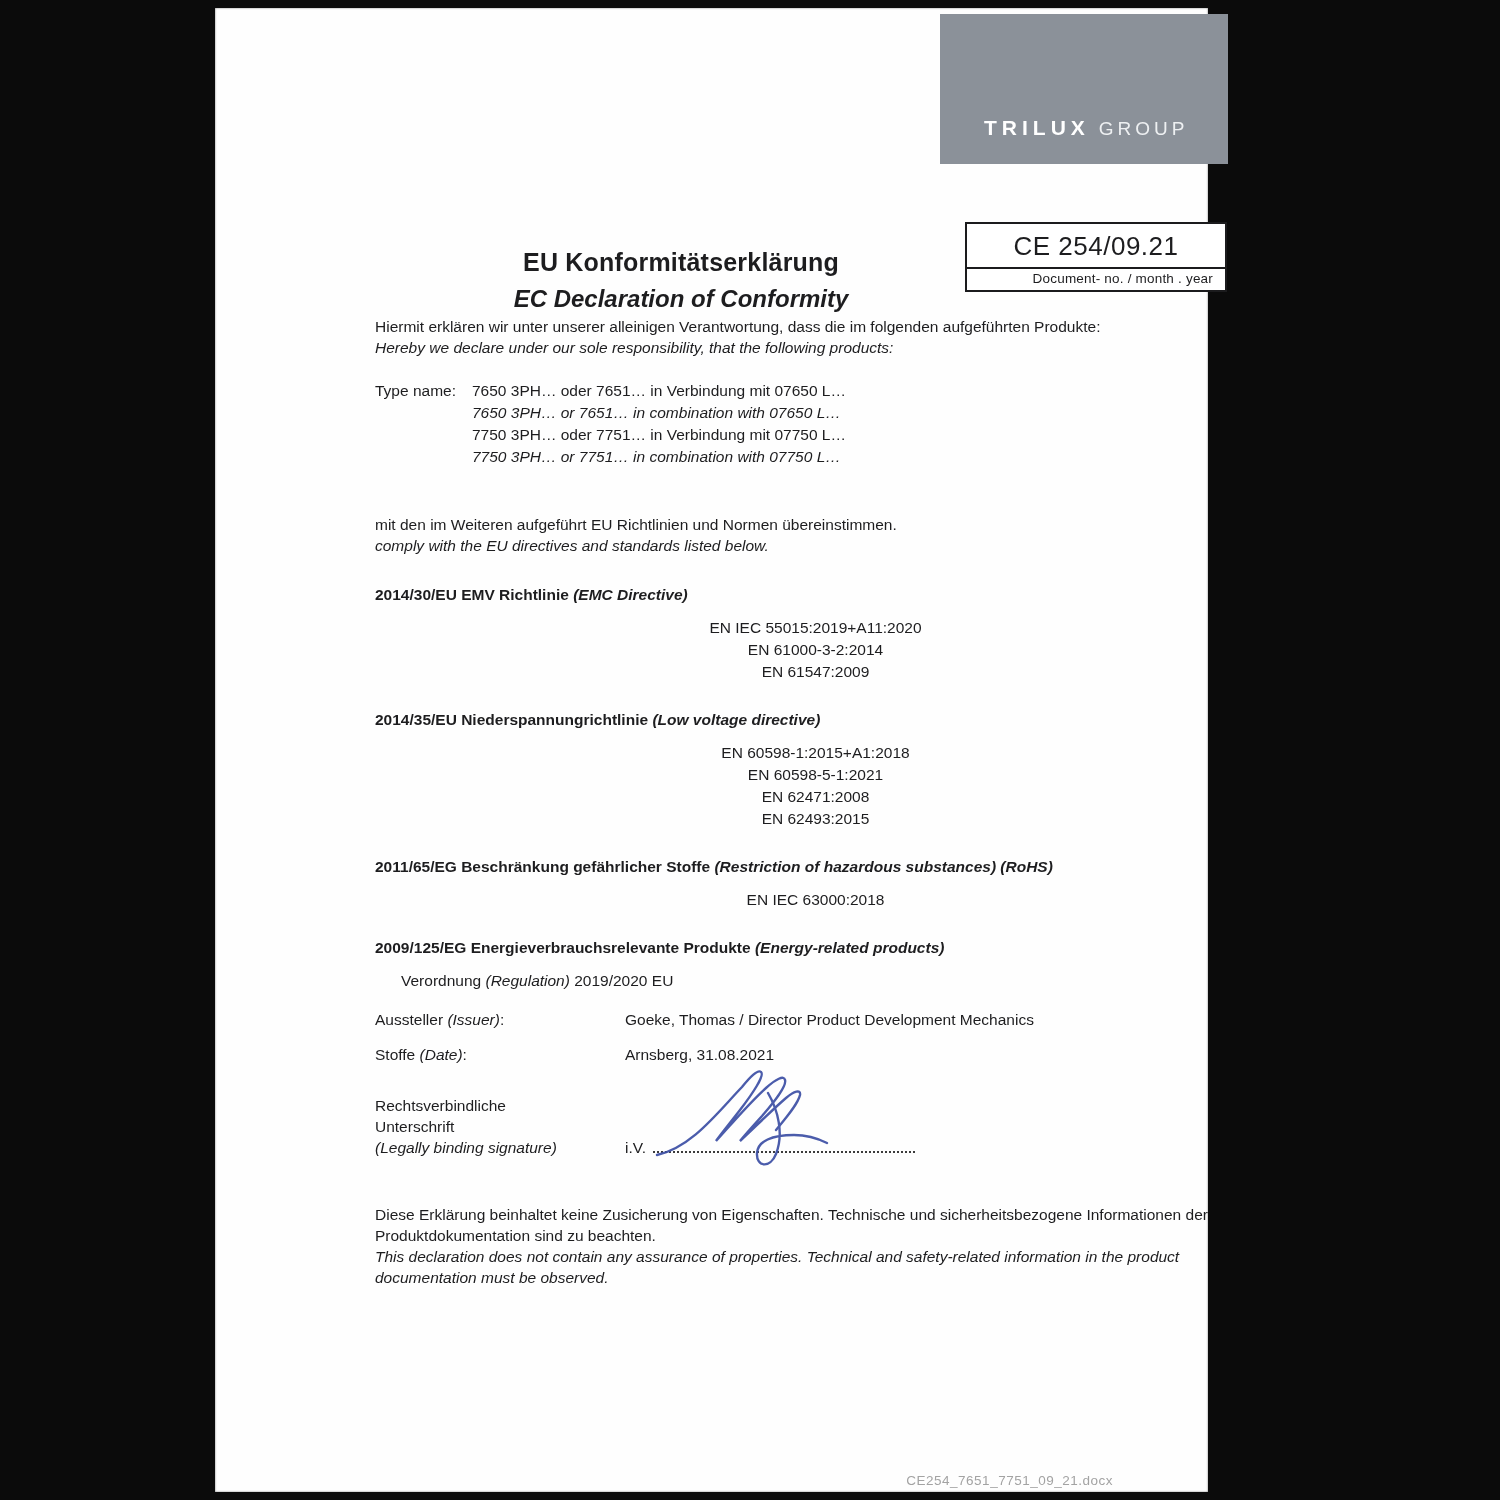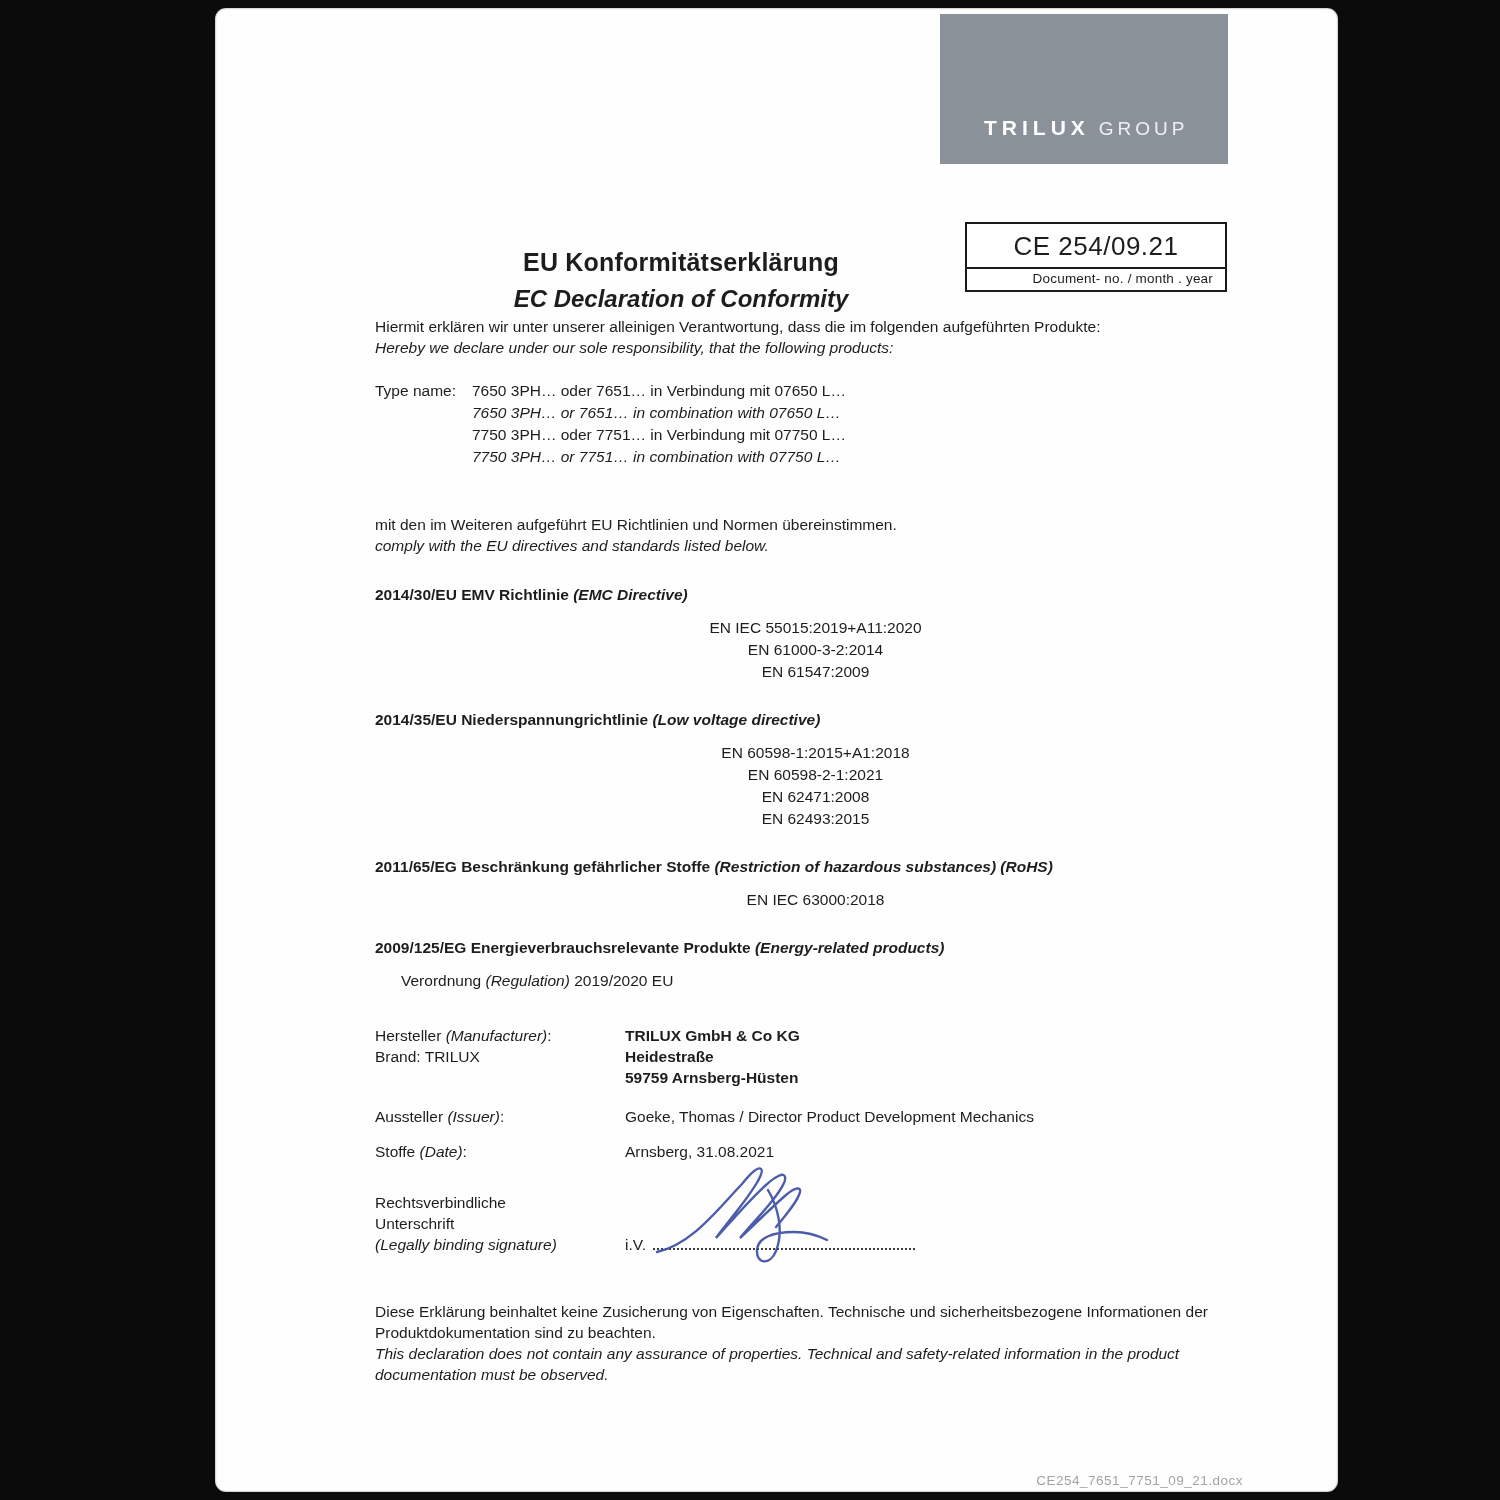--- a/index.html
+++ b/index.html
@@ -1,19 +1,19 @@
 <!DOCTYPE html>
 <html style="--logo-bg: #8b9199; --paper: #fefefe; --frame: #0b0b0b; --signature-ink: #3c4fa5;"><head>
 <meta charset="utf-8">
 <style>
   * { margin:0; padding:0; box-sizing:border-box; }
   html,body { background:#0b0b0b; }
   body { font-family:"Liberation Sans","DejaVu Sans",sans-serif; color:#1d1d1f; }
   .frame { position:relative; width:1500px; height:1500px; background:var(--frame,#0b0b0b); overflow:hidden; }
-  .page { position:absolute; left:215px; top:8px; width:1123px; height:1484px; background:var(--paper,#fefefe); box-shadow:0 0 2px rgba(0,0,0,.6) inset;border-radius:11px; }
+  .page { position:absolute; left:215px; top:8px; width:993px; height:1484px; background:var(--paper,#fefefe); box-shadow:0 0 2px rgba(0,0,0,.6) inset; }
 
   
   .logo-box { position:absolute; top:6px; left:725px; width:288px; height:150px; background:var(--logo-bg,#8b9199);
               display:flex; align-items:flex-end; padding:0 0 26px 44px; }
   .logo-brand { color:#ffffff; font-weight:bold; font-size:21px; letter-spacing:5px; line-height:1; }
   .logo-suffix { color:#eef0f2; font-size:19px; letter-spacing:4px; margin-left:9px; line-height:1; }
 
   
   .title-block { position:absolute; top:240px; left:268px; width:396px; text-align:center; }
   .title-de { font-size:25px; font-weight:bold; letter-spacing:.2px; }
@@ -101,44 +101,33 @@
       <h3 class="sec-head mt-a"><span>2014/30/EU EMV Richtlinie </span><span class="it">(EMC Directive)</span></h3>
       <div class="standards">
         <div>EN IEC 55015:2019+A11:2020</div>
         <div>EN 61000-3-2:2014</div>
         <div>EN 61547:2009</div>
       </div>
 
       <h3 class="sec-head mt-b"><span>2014/35/EU Niederspannungrichtlinie </span><span class="it">(Low voltage directive)</span></h3>
       <div class="standards">
         <div>EN 60598-1:2015+A1:2018</div>
-        <div>EN 60598-2-1:2021</div>
+        <div>EN 60598-5-1:2021</div>
         <div>EN 62471:2008</div>
         <div>EN 62493:2015</div>
       </div>
 
       <h3 class="sec-head mt-b"><span>2011/65/EG Beschränkung gefährlicher Stoffe </span><span class="it">(Restriction of hazardous substances) (RoHS)</span></h3>
       <div class="standards">
         <div>EN IEC 63000:2018</div>
       </div>
 
       <h3 class="sec-head mt-b"><span>2009/125/EG Energieverbrauchsrelevante Produkte </span><span class="it">(Energy-related products)</span></h3>
       <p class="reg-line"><span>Verordnung </span><span class="it">(Regulation)</span><span> 2019/2020 EU</span></p>
 
-      <div class="info-row manuf">
-        <div class="info-label">
-          <div><span>Hersteller </span><span class="it">(Manufacturer)</span><span>:</span></div>
-          <div>Brand: TRILUX</div>
-        </div>
-        <div class="info-value bold">
-          <div>TRILUX GmbH &amp; Co KG</div>
-          <div>Heidestraße</div>
-          <div>59759 Arnsberg-Hüsten</div>
-        </div>
-      </div>
 
       <div class="info-row issuer-row">
         <div class="info-label"><span>Aussteller </span><span class="it">(Issuer)</span><span>:</span></div>
         <div class="info-value">Goeke, Thomas / Director Product Development Mechanics</div>
       </div>
 
       <div class="info-row date-row">
         <div class="info-label"><span>Stoffe </span><span class="it">(Date)</span><span>:</span></div>
         <div class="info-value">Arnsberg, 31.08.2021</div>
       </div>

